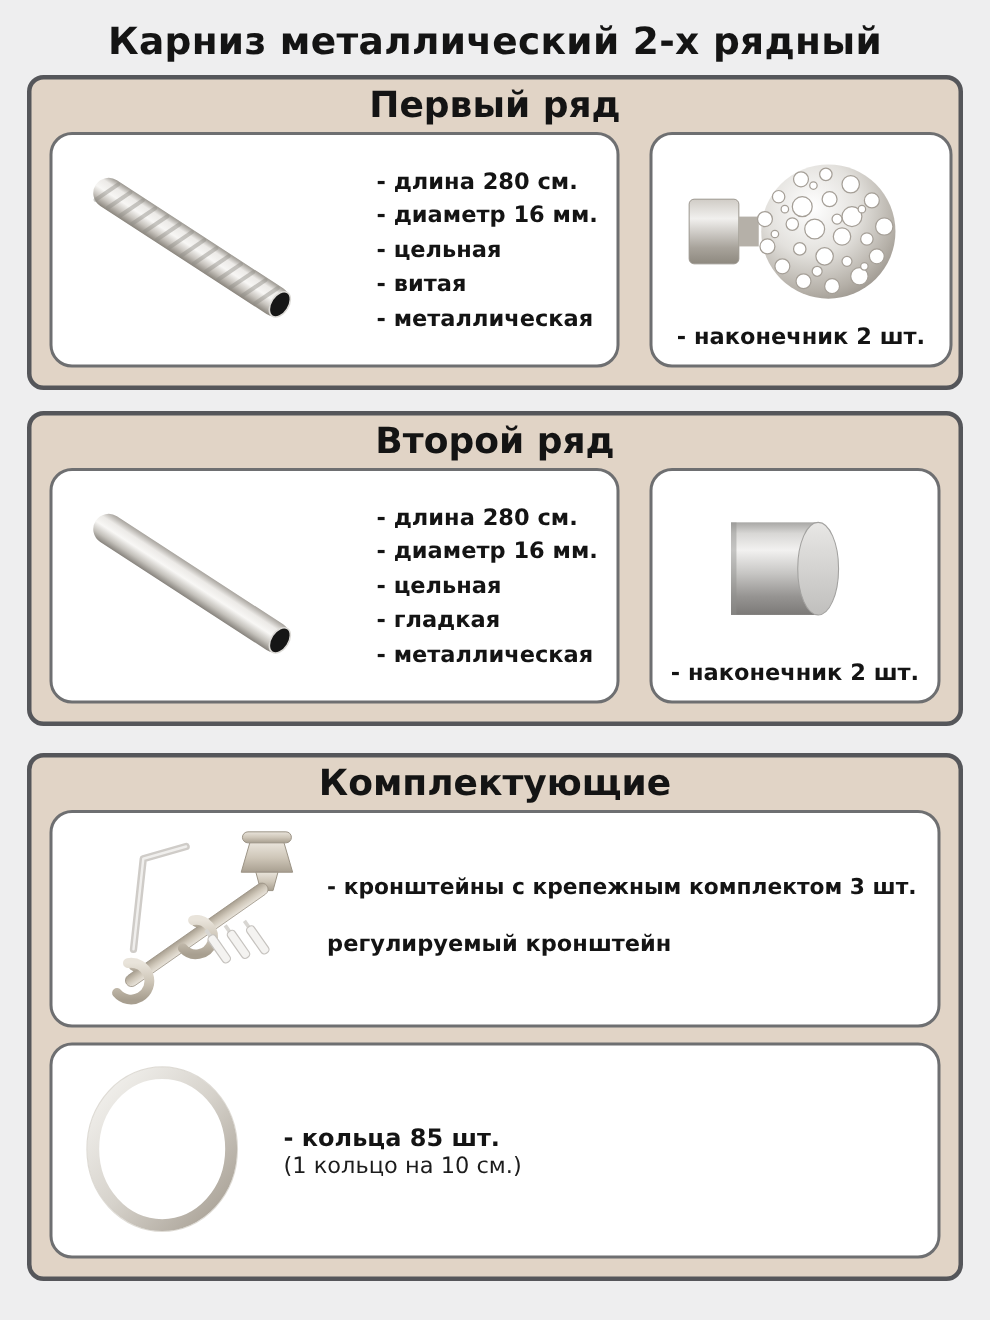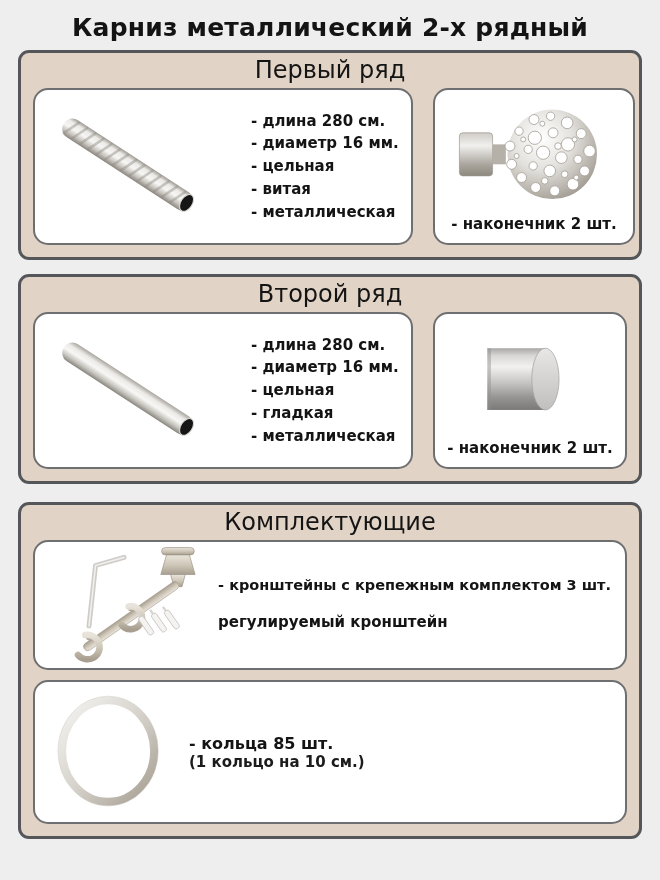--- a/index.html
+++ b/index.html
@@ -22,21 +22,21 @@
     background: #e1d4c6;
     border: 3px solid #55565a;
     border-radius: 11px;
     padding: 0 12px 12px;
   }
   .section-gap-sm { margin-top: 14px; }
   .section-gap-lg { margin-top: 18px; }
   .section-title {
     text-align: center;
     font-size: 24px;
-    font-weight: normal;
+    font-weight: bold;
     padding: 3px 0 4px;
   }
   .cards-row { display: flex; gap: 20px; }
   .card {
     background: #ffffff;
     border: 2px solid #6e6f71;
     border-radius: 15px;
   }
   .rod-card {
     flex: 0 0 380px;
@@ -65,32 +65,32 @@
     padding: 6px 6px 10px;
   }
   .finial-img-wrap {
     flex: 1;
     display: flex;
     align-items: center;
     justify-content: center;
   }
   .finial-caption { font-size: 15px; font-weight: bold; white-space: nowrap; }
   .acc-card {
-    height: 130px;
+    height: 145px;
     display: flex;
     align-items: center;
     padding: 6px 14px;
   }
   .acc-card.rings-card { height: 144px; margin-top: 10px; }
   .acc-text { margin-left: 14px; }
   .acc-line1 { font-size: 14.5px; font-weight: bold; white-space: nowrap; margin-bottom: 18px; }
   .acc-line23 { font-size: 15px; font-weight: bold; line-height: 1.5; white-space: nowrap; }
   .rings-text { margin-left: 18px; }
   .rings-qty { font-size: 16px; font-weight: bold; white-space: nowrap; }
-  .rings-note { font-size: 15px; font-weight: bold; white-space: nowrap; color: #1c1c1c; }
+  .rings-note { font-size: 15px; font-weight: normal; white-space: nowrap; color: #1c1c1c; }
 </style>
 </head>
 <body>
 
 <h1 class="page-title">Карниз металлический 2-х рядный</h1>
 
 <div class="section">
   <div class="section-title">Первый ряд</div>
   <div class="cards-row">
     <div class="card rod-card">

